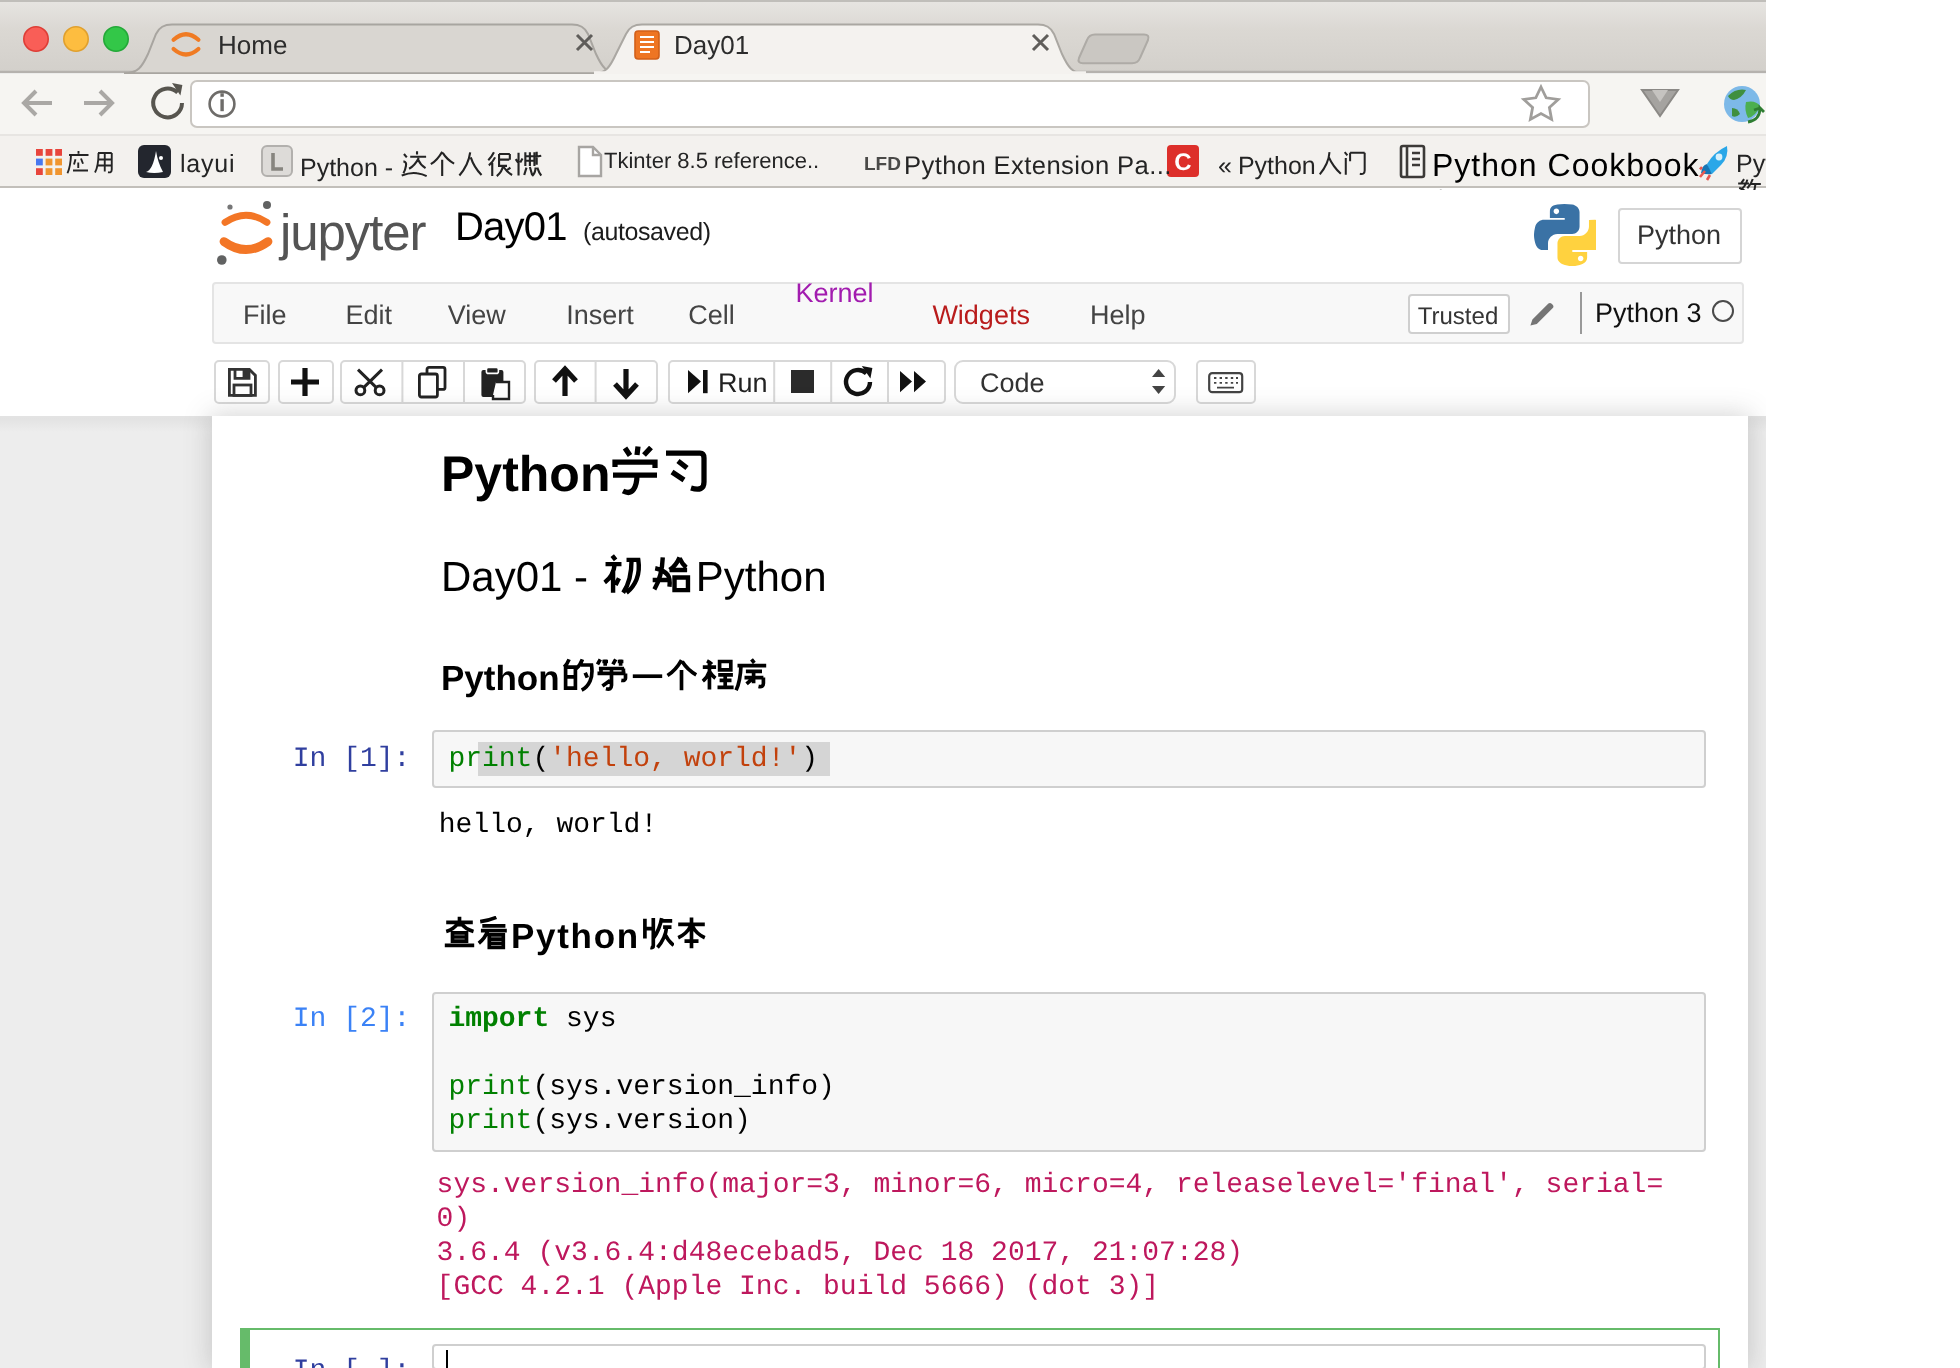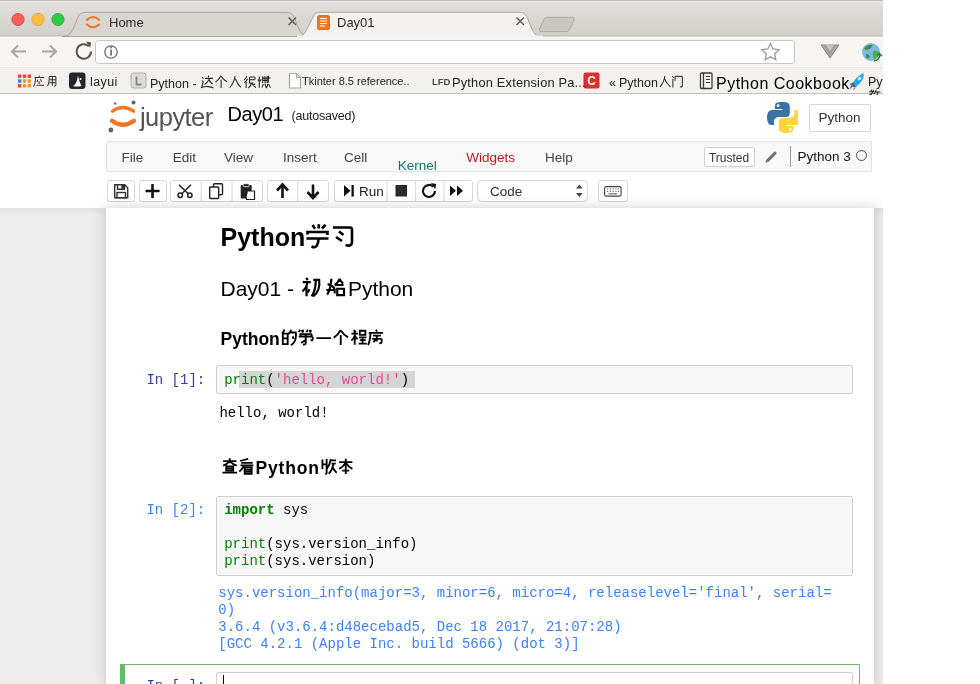--- a/index.html
+++ b/index.html
@@ -275,21 +275,21 @@
   <path fill="#ffd23f" d="M99.3,28.7 v11.9 c0,9.2 -7.8,17 -16.8,17 H55.8 c-7.3,0 -13.4,6.3 -13.4,13.6 v25.5 c0,7.3 6.3,11.5 13.4,13.6 c8.5,2.5 16.6,2.9 26.8,0 c6.8,-2 13.4,-5.9 13.4,-13.6 v-10.2 H69.2 v-3.4 h26.8 13.4 c7.8,0 10.7,-5.4 13.4,-13.6 c2.8,-8.4 2.7,-16.5 0,-27.3 c-1.9,-7.8 -5.6,-13.6 -13.4,-13.6 z M84.3,93.3 c2.8,0 5,2.3 5,5.1 c0,2.8 -2.3,5.1 -5,5.1 c-2.8,0 -5,-2.3 -5,-5.1 c0,-2.8 2.3,-5.1 5,-5.1 z"></path>
 </svg>
 <div class="abs" style="left:808.5px;top:103.5px;width:60px;height:26px;border:1px solid #d5d5d5;border-radius:2px;background:#fff;font-size:13.5px;color:#333;text-align:center;line-height:26px">Python</div>
 
 <div class="abs" style="left:106px;top:141px;width:766px;height:31px;background:#f8f8f8;border:1px solid #e4e4e4;border-radius:2px;box-sizing:border-box"></div>
 <div class="abs" style="top:149.5px;left:121.5px;font-size:13.5px;color:#444">File</div>
 <div class="abs" style="top:149.5px;left:172.8px;font-size:13.5px;color:#444">Edit</div>
 <div class="abs" style="top:149.5px;left:223.9px;font-size:13.5px;color:#444">View</div>
 <div class="abs" style="top:149.5px;left:283.1px;font-size:13.5px;color:#444">Insert</div>
 <div class="abs" style="top:149.5px;left:344.1px;font-size:13.5px;color:#444">Cell</div>
-<div class="abs" style="top:158px;left:397.7px;font-size:13.5px;color:#0f766e">Kernel</div>
+<div class="abs" style="top:139px;left:397.7px;font-size:13.5px;color:#a21caf">Kernel</div>
 <div class="abs" style="top:149.5px;left:466.2px;font-size:13.5px;color:#b91c1c">Widgets</div>
 <div class="abs" style="top:149.5px;left:545px;font-size:13.5px;color:#444">Help</div>
 <div class="abs" style="left:703.5px;top:147px;width:51px;height:20px;border:1px solid #cfcfcf;border-radius:2px;background:#fff;font-size:12px;color:#353535;text-align:center;line-height:20px;box-sizing:border-box">Trusted</div>
 <svg class="abs" style="left:762px;top:148px" width="18" height="18" viewBox="0 0 18 18">
   <path d="M3.2,14.8 L4.2,11.8 L12.2,3.8 Q13,3 14.1,4.1 Q15.2,5.2 14.4,6 L6.4,14 L3.2,14.8 Z" fill="#757575"></path>
 </svg>
 <div class="abs" style="left:790px;top:146px;width:1px;height:21px;background:#999"></div>
 <div class="abs" style="left:797.5px;top:149px;font-size:13.5px;color:#111">Python 3</div>
 <div class="abs" style="left:855.5px;top:150.3px;width:9px;height:9px;border:1.7px solid #4a4a4a;border-radius:50%"></div>
 
@@ -383,40 +383,40 @@
         <use href="#hz-ge"></use>
       </svg><svg class="hz">
         <use href="#hz-cheng"></use>
       </svg><svg class="hz">
         <use href="#hz-xu"></use>
       </svg></div>
 
 <div class="abs mono" style="left:146.4px;top:371.8px;color:#303F9F">In [1]:</div>
 <div class="abs" style="left:215.5px;top:365px;width:637px;height:29px;background:#f7f7f7;border:1px solid #cfcfcf;border-radius:2px;box-sizing:border-box"></div>
 <div class="abs" style="left:239px;top:370.5px;width:176px;height:17.8px;background:#d5d5d5"></div>
-<div class="abs mono" style="left:224.2px;top:371.8px;color:#000"><span style="color:#008000">print</span>(<span style="color:#ec4899">'hello, world!'</span>)</div>
+<div class="abs mono" style="left:224.2px;top:371.8px;color:#000"><span style="color:#008000">print</span>(<span style="color:#c2410c">'hello, world!'</span>)</div>
 <div class="abs mono" style="left:219.4px;top:404.9px;color:#000">hello, world!</div>
 
 <div class="abs hzb" style="left:220.5px;top:457.5px;font-size:17.5px;letter-spacing:0.85px;font-weight:bold;color:#000"><svg class="hz">
         <use href="#hz-cha"></use>
       </svg><svg class="hz">
         <use href="#hz-kan"></use>
       </svg>Python<svg class="hz">
         <use href="#hz-ban"></use>
       </svg><svg class="hz">
         <use href="#hz-ben"></use>
       </svg></div>
 
 <div class="abs mono" style="left:146.4px;top:502.3px;color:#3b82f6">In [2]:</div>
 <div class="abs" style="left:215.5px;top:495.6px;width:637px;height:80px;background:#f7f7f7;border:1px solid #cfcfcf;border-radius:2px;box-sizing:border-box"></div>
 <div class="abs mono" style="left:224.2px;top:502.2px;color:#000"><span style="color:#008000;font-weight:bold">import</span> sys
 
 <span style="color:#008000">print</span>(sys.version_info)
 <span style="color:#008000">print</span>(sys.version)</div>
-<div class="abs mono" style="left:218.3px;top:584.9px;color:#3b82f6">sys.version_info(major=3, minor=6, micro=4, releaselevel='final', serial=
+<div class="abs mono" style="left:218.3px;top:584.9px;color:#be185d">sys.version_info(major=3, minor=6, micro=4, releaselevel='final', serial=
 0)
 3.6.4 (v3.6.4:d48ecebad5, Dec 18 2017, 21:07:28)
 [GCC 4.2.1 (Apple Inc. build 5666) (dot 3)]</div>
 
 <div class="abs" style="left:120px;top:663.5px;width:739.5px;height:25px;background:#fff;border:1px solid #66BB6A;box-sizing:border-box"></div>
 <div class="abs" style="left:120px;top:663.5px;width:5.2px;height:21px;background:#66BB6A"></div>
 <div class="abs mono" style="left:146.4px;top:678.3px;color:#303F9F">In [ ]:</div>
 <div class="abs" style="left:215.5px;top:671.9px;width:637px;height:13px;background:#fff;border:1px solid #cfcfcf;border-radius:2px;box-sizing:border-box"></div>
 <div class="abs" style="left:222.8px;top:674.5px;width:1.2px;height:10px;background:#000"></div>
 

